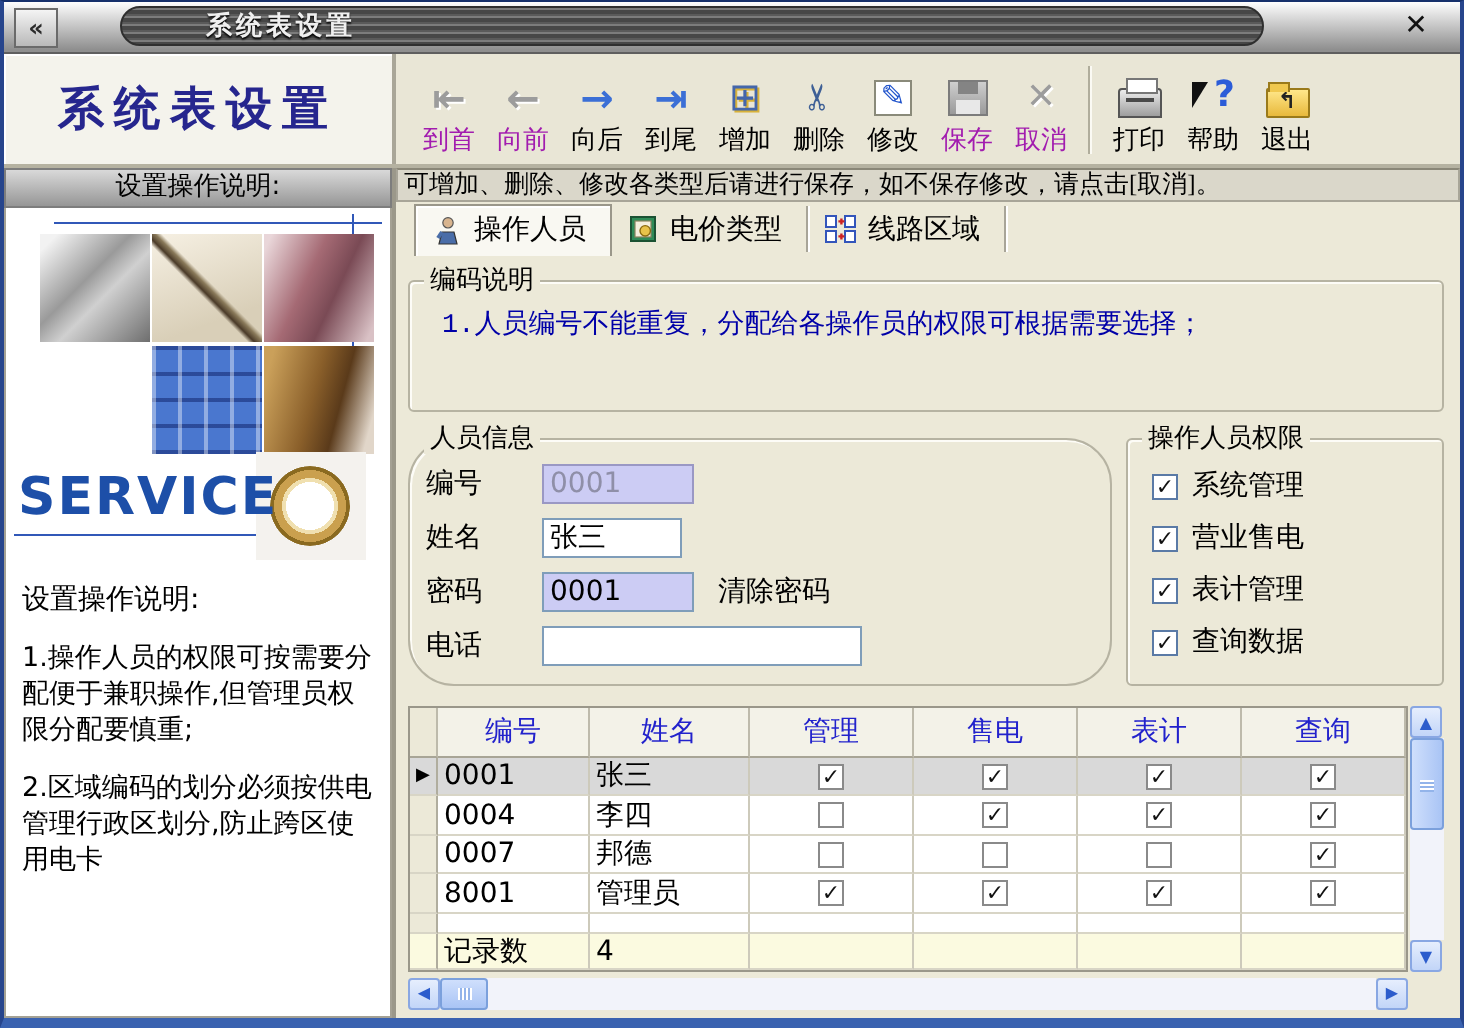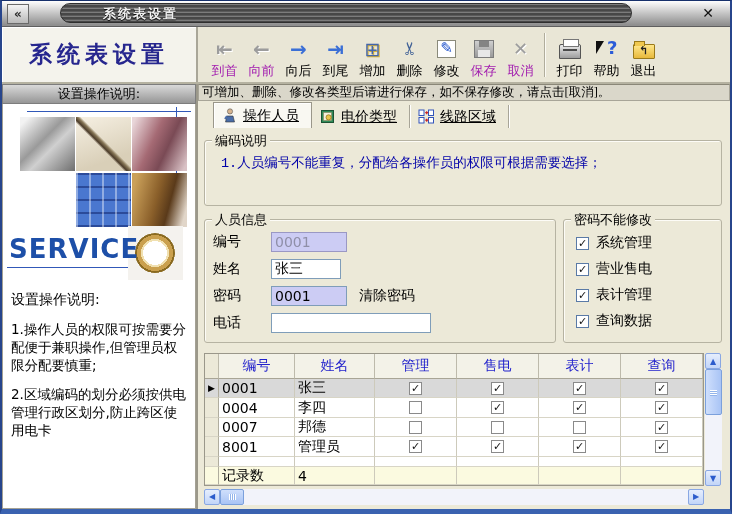--- a/index.html
+++ b/index.html
@@ -88,35 +88,35 @@
   .blueline-v  { position:absolute; right:14px; top:0; height:168px; border-left:1px solid #3158b8; }
   .blueline-h2 { position:absolute; left:0; right:10px; top:160px; border-top:1px solid #3158b8; }
   .service-text { position:absolute; left:2px; top:127px; color:#1d4fa8; font-size:26px; font-weight:bold; letter-spacing:1px; }
   .note-title { margin:10px 2px 2px 4px; font-size:14px; }
   .note-item { margin:12px 2px 0 4px; font-size:13.5px; line-height:1.32; }
 
   
   .main { flex:1; display:flex; flex-direction:column; min-width:0; background:#ece9d8; }
   .notice { flex:0 0 17px; background:#dad7ca; border:1px solid #a8a598; border-top-color:#8a8778;
             font-size:12.5px; line-height:15px; padding-left:3px; white-space:nowrap; overflow:hidden;font-family:Liberation Serif, serif; }
-  .tabstrip { flex:0 0 27px; display:flex; align-items:flex-end; padding-left:15px;text-decoration:underline; }
+  .tabstrip { flex:0 0 27px; display:flex; align-items:center; padding-left:9px; }
   .tab { display:flex; align-items:center; gap:5px; padding:0 12px 0 8px; height:23px; font-size:14px;
          border-right:1px solid #a8a598; box-shadow:1px 0 0 #fff; color:#000; }
   .tab.active { background:#f9f8f2; border:1px solid #9a978a; border-bottom:none; height:26px;
          box-shadow:inset 1px 1px 0 #fff; }
   .tab-content { flex:1; display:flex; flex-direction:column; padding:2px 6px 4px 4px; min-height:0; }
 
   .groupbox { position:relative; border:1px solid #b6b3a2; border-radius:3px; box-shadow:1px 1px 0 #fdfcf7 inset; }
   .gb-label { position:absolute; top:-8px; left:7px; background:#ece9d8; padding:0 3px; font-size:13px; line-height:15px; }
 
   .coding-box { margin:10px 2px 0 2px; flex:0 0 66px; padding:10px 6px 2px 6px; }
   .code-item { color:#0000a8; font-size:13.5px; line-height:25px; padding-left:10px; white-space:nowrap; overflow:hidden;font-family:Liberation Mono, monospace; }
 
   .form-area { margin:13px 2px 0 2px; flex:0 0 124px; display:flex; gap:7px; }
-  .person-box { flex:0 0 352px; padding:8px 8px 2px 8px; }
+  .person-box { flex:0 0 352px; padding:8px 8px 2px 8px;border-radius:23px; }
   .perm-box { flex:1; padding:10px 10px 2px 12px; }
   .frow { display:flex; align-items:center; height:27px; }
   .flabel { width:58px; font-size:14px; }
   .inp { height:20px; font-size:14px; padding:1px 3px; border:1px solid #7f9db9; font-family:inherit; }
   .inp-id { width:76px; background:#ccccf4; color:#8f8fa8; border:1px solid #9a98c4; }
   .inp-name { width:70px; background:#fff; }
   .inp-pwd { width:76px; background:#ccccf4; color:#000; }
   .inp-phone { width:160px; background:#fff; }
   .clear-pwd { margin-left:12px; font-size:14px; }
   .permrow { display:flex; align-items:center; height:26px; gap:7px; }
@@ -325,21 +325,21 @@
               <input class="inp inp-pwd" value="0001" style="">
               <span class="clear-pwd">清除密码</span>
             </div>
             <div class="frow">
               <span class="flabel">电话</span>
               <input class="inp inp-phone" value="" style="">
             </div>
           </div>
 
           <div class="groupbox perm-box">
-            <span class="gb-label">密码不能修改</span>
+            <span class="gb-label">操作人员权限</span>
             <div class="permrow">
               <span class="cb">✓</span>
               <span class="plabel">系统管理</span>
             </div>
             <div class="permrow">
               <span class="cb">✓</span>
               <span class="plabel">营业售电</span>
             </div>
             <div class="permrow">
               <span class="cb">✓</span>

